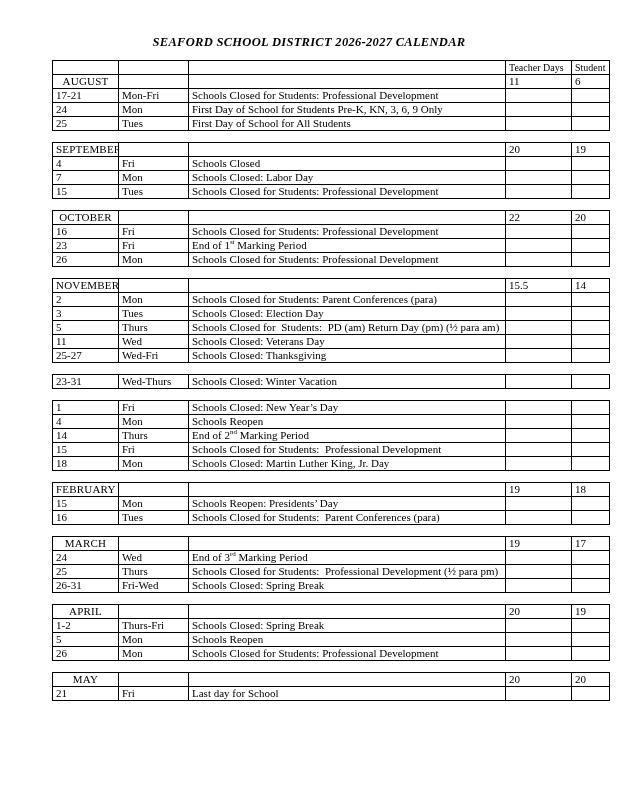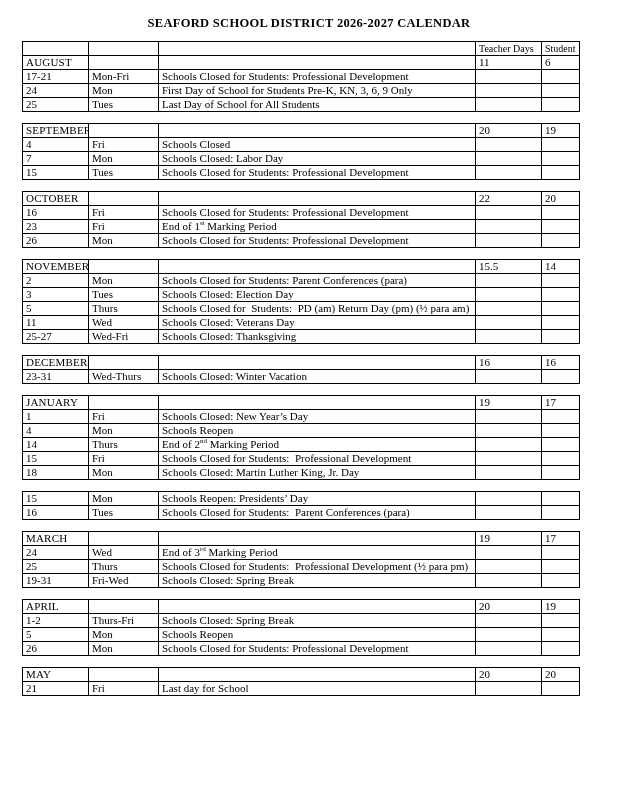--- a/index.html
+++ b/index.html
@@ -15,27 +15,28 @@
     height: 800px;
     background: #ffffff;
     overflow: hidden;
   }
   .title {
     font-size: 12.5px;
     font-weight: bold;
     text-align: center;
     letter-spacing: 0.3px;
     margin: 0;
-    padding-top: 16px;
+    padding-top: 35px;
     padding-bottom: 10px;
+    font-style: italic;
   }
   table.calendar {
     border-collapse: collapse;
     table-layout: fixed;
-    margin-left: 22px;
+    margin-left: 52px;
     width: 557px;
     font-size: 11px;
     padding-left: 36px;
   }
   col.c1 { width: 66px; }
   col.c2 { width: 70px; }
   col.c3 { width: 317px; }
   col.c4 { width: 66px; }
   col.c5 { width: 38px; }
   td {
@@ -52,20 +53,21 @@
     font-size: 10px;
   }
   tr.spacer td {
     border: none;
     height: 12px;
     background: #ffffff;
   }
   td.month {
     text-transform: uppercase;
     letter-spacing: 0.2px;
+    text-align: center;
   }
   td sup {
     font-size: 7px;
     line-height: 0;
     vertical-align: super;
     font-family: Liberation Serif, serif;
   }
 </style>
 </head>
 <body>
@@ -106,21 +108,21 @@
         <tr>
           <td>24</td>
           <td>Mon</td>
           <td>First Day of School for Students Pre-K, KN, 3, 6, 9 Only</td>
           <td></td>
           <td></td>
         </tr>
         <tr>
           <td>25</td>
           <td>Tues</td>
-          <td>Last Day of School for All Students</td>
+          <td>First Day of School for All Students</td>
           <td></td>
           <td></td>
         </tr>
         <tr class="spacer">
           <td colspan="5"></td>
         </tr>
         <tr class="month-row">
           <td class="month">SEPTEMBER</td>
           <td></td>
           <td></td>
@@ -220,44 +222,30 @@
         <tr>
           <td>25-27</td>
           <td>Wed-Fri</td>
           <td>Schools Closed: Thanksgiving</td>
           <td></td>
           <td></td>
         </tr>
         <tr class="spacer">
           <td colspan="5"></td>
         </tr>
-        <tr class="month-row">
-          <td class="month">DECEMBER</td>
-          <td></td>
-          <td></td>
-          <td>16</td>
-          <td>16</td>
-        </tr>
         <tr>
           <td>23-31</td>
           <td>Wed-Thurs</td>
           <td>Schools Closed: Winter Vacation</td>
           <td></td>
           <td></td>
         </tr>
         <tr class="spacer">
           <td colspan="5"></td>
         </tr>
-        <tr class="month-row">
-          <td class="month">JANUARY</td>
-          <td></td>
-          <td></td>
-          <td>19</td>
-          <td>17</td>
-        </tr>
         <tr>
           <td>1</td>
           <td>Fri</td>
           <td>Schools Closed: New Year’s Day</td>
           <td></td>
           <td></td>
         </tr>
         <tr>
           <td>4</td>
           <td>Mon</td>
@@ -282,20 +270,27 @@
         <tr>
           <td>18</td>
           <td>Mon</td>
           <td>Schools Closed: Martin Luther King, Jr. Day</td>
           <td></td>
           <td></td>
         </tr>
         <tr class="spacer">
           <td colspan="5"></td>
         </tr>
+        <tr class="month-row">
+          <td class="month">FEBRUARY</td>
+          <td></td>
+          <td></td>
+          <td>19</td>
+          <td>18</td>
+        </tr>
         <tr>
           <td>15</td>
           <td>Mon</td>
           <td>Schools Reopen: Presidents’ Day</td>
           <td></td>
           <td></td>
         </tr>
         <tr>
           <td>16</td>
           <td>Tues</td>
@@ -321,21 +316,21 @@
           <td></td>
         </tr>
         <tr>
           <td>25</td>
           <td>Thurs</td>
           <td>Schools Closed for Students:  Professional Development (½ para pm)</td>
           <td></td>
           <td></td>
         </tr>
         <tr>
-          <td>19-31</td>
+          <td>26-31</td>
           <td>Fri-Wed</td>
           <td>Schools Closed: Spring Break</td>
           <td></td>
           <td></td>
         </tr>
         <tr class="spacer">
           <td colspan="5"></td>
         </tr>
         <tr class="month-row">
           <td class="month">APRIL</td>

